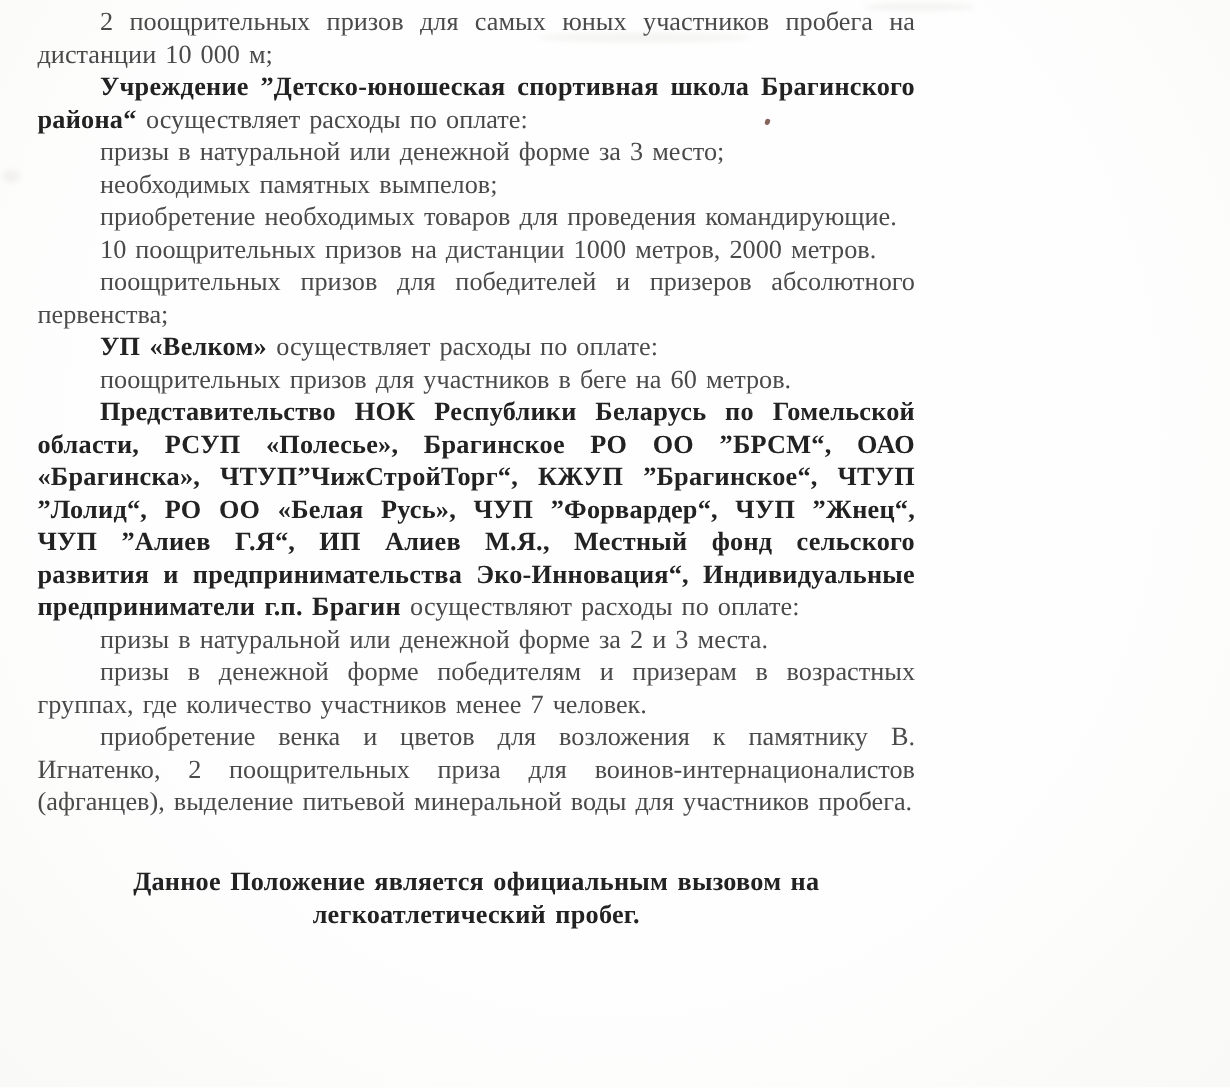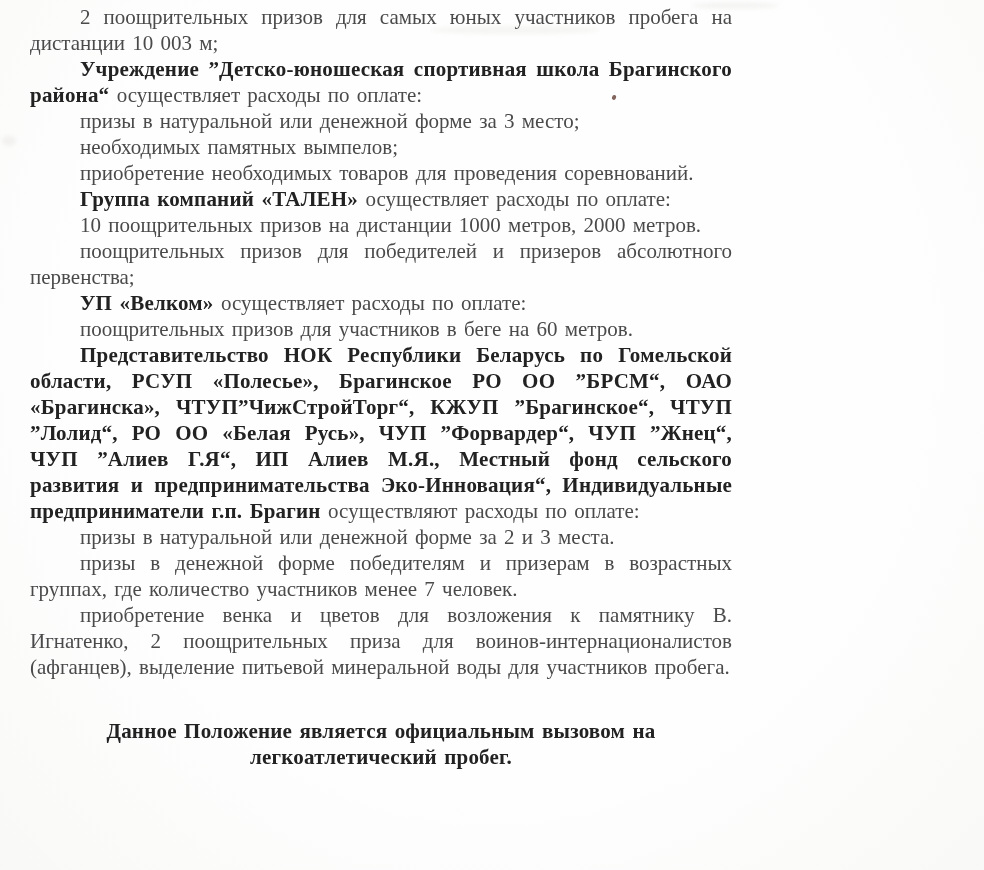--- a/index.html
+++ b/index.html
@@ -84,26 +84,25 @@
     background: rgba(170,168,158,0.12);
     border-radius: 50%;
     filter: blur(2px);
   }
 </style>
 </head>
 <body>
 
 <div class="page">
   <div class="doc" id="doc-body">
-      <p><span>2 поощрительных призов для самых юных участников пробега на дистанции 10 003 м;</span></p>
+      <p><span>2 поощрительных призов для самых юных участников пробега на дистанции 10 000 м;</span></p>
       <p><b>Учреждение ”Детско-юношеская спортивная школа Брагинского района“ </b><span>осуществляет расходы по оплате:</span></p>
       <p><span>призы в натуральной или денежной форме за 3 место;</span></p>
       <p><span>необходимых памятных вымпелов;</span></p>
-      <p><span>приобретение необходимых товаров для проведения соревнований.</span></p>
-      <p><b>Группа компаний «ТАЛЕН» </b><span>осуществляет расходы по оплате:</span></p>
+      <p><span>приобретение необходимых товаров для проведения командирующие.</span></p>
       <p><span>10 поощрительных призов на дистанции 1000 метров, 2000 метров.</span></p>
       <p><span>поощрительных призов для победителей и призеров абсолютного первенства;</span></p>
       <p><b>УП «Велком» </b><span>осуществляет расходы по оплате:</span></p>
       <p><span>поощрительных призов для участников в беге на 60 метров.</span></p>
       <p><b>Представительство НОК Республики Беларусь по Гомельской области, РСУП «Полесье», Брагинское РО ОО ”БРСМ“, ОАО «Брагинска», ЧТУП”ЧижСтройТорг“, КЖУП ”Брагинское“, ЧТУП ”Лолид“, РО ОО «Белая Русь», ЧУП ”Форвардер“, ЧУП ”Жнец“, ЧУП ”Алиев Г.Я“, ИП Алиев М.Я., Местный фонд сельского развития и предпринимательства Эко-Инновация“, Индивидуальные предприниматели г.п. Брагин </b><span>осуществляют расходы по оплате:</span></p>
       <p><span>призы в натуральной или денежной форме за 2 и 3 места.</span></p>
       <p><span>призы в денежной форме победителям и призерам в возрастных группах, где количество участников менее 7 человек.</span></p>
       <p><span>приобретение венка и цветов для возложения к памятнику В. Игнатенко, 2 поощрительных приза для воинов-интернационалистов (афганцев), выделение питьевой минеральной воды для участников пробега.</span></p>
       <p class="closing"><b>Данное Положение является официальным вызовом на</b><br><b>легкоатлетический пробег.</b></p>
     </div>

